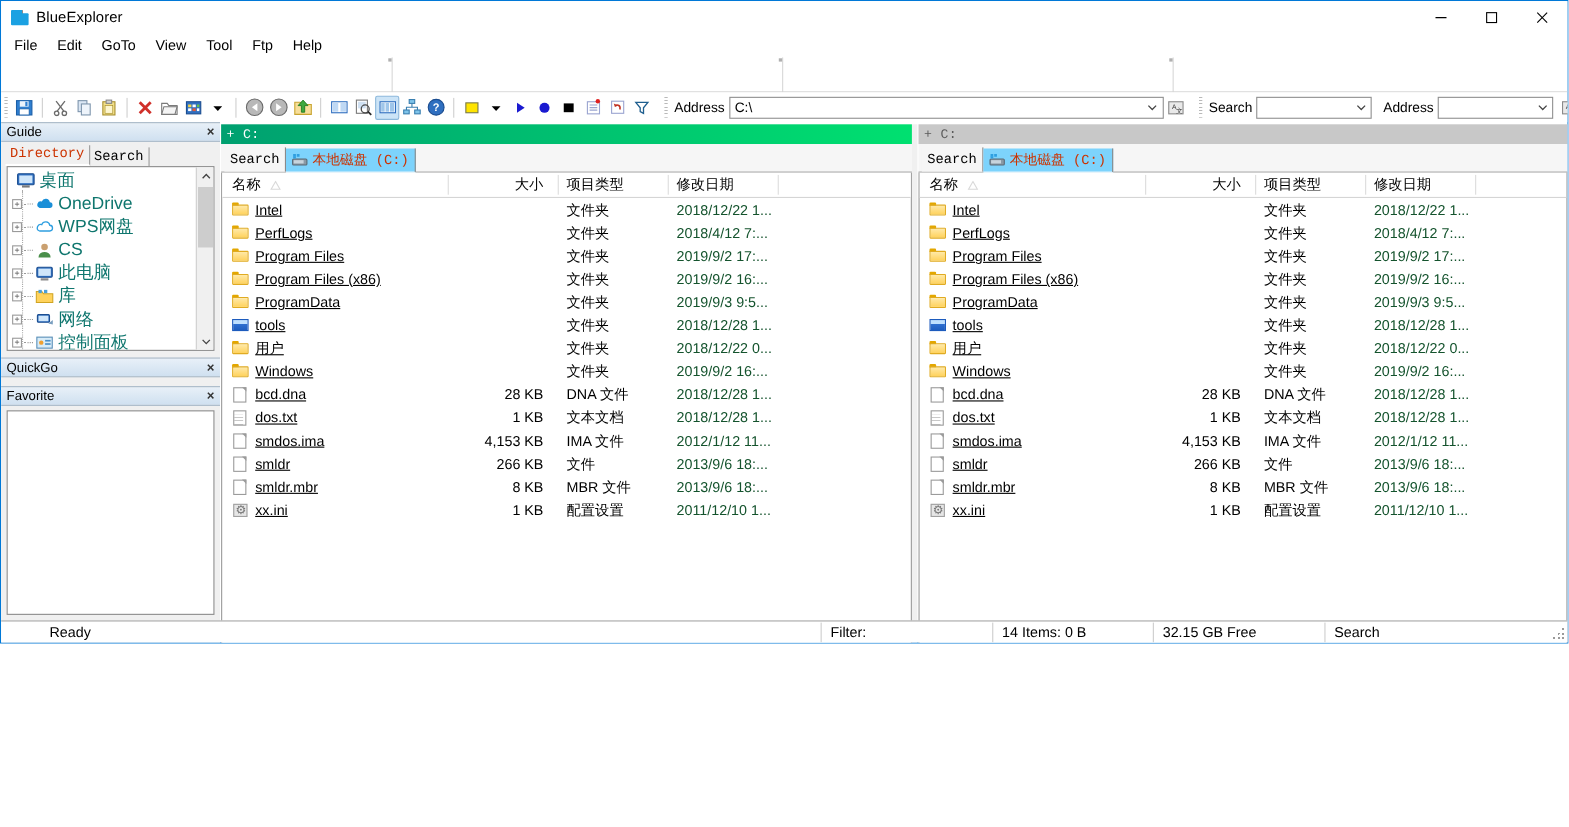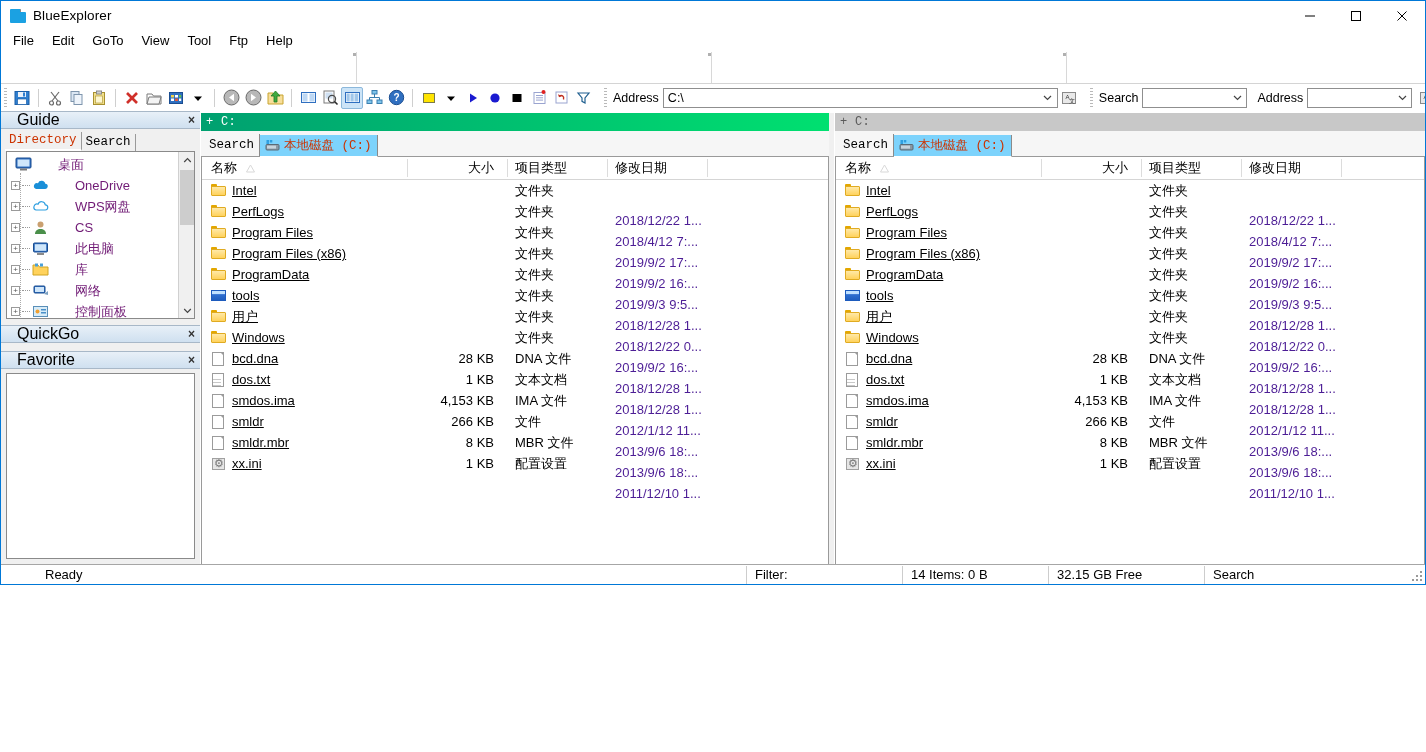--- a/index.html
+++ b/index.html
@@ -106,21 +106,21 @@
   .sidebar {
     position: absolute; left: 0; top: 110px; width: 199px; height: 624px;
     background: #f0f0f0;
   }
   .panel-head {
     height: 18px; width: 100%;
     background: linear-gradient(to bottom, #e8f0f8, #cfe0f0);
     border: 1px solid #a8b8c8; border-left: none; border-right: none;
     display: flex; align-items: center; position: relative;
   }
-  .panel-head .ptitle { font-size: 16px; padding-left: 5px; color: #000; margin-left: 11px; }
+  .panel-head .ptitle { font-size: 12px; padding-left: 5px; color: #000; }
   .panel-head .pclose {
     position: absolute; right: 5px; top: 1px; font-size: 12px; font-weight: bold; color: #333;
     line-height: 15px;
   }
   .tabstrip { height: 22px; display: flex; align-items: flex-end; padding-left: 4px;
     background: #f0f0f0; }
   .ptab {
     font-family: "Liberation Mono", monospace; font-size: 12.5px;
     padding: 1px 4px 2px 4px; border-right: 1px solid #9a9a9a; color: #000;
   }
@@ -131,21 +131,21 @@
   }
   .tree { position: absolute; left: 0; top: 2px; width: 172px; }
   .trow { height: 21px; display: flex; align-items: center; padding-left: 4px; position: relative; }
   .trow .tplus {
     width: 9px; height: 9px; border: 1px solid #9a9a9a; background: #fff;
     font-size: 8px; line-height: 7px; text-align: center; color: #555; flex: none;
     margin-right: 2px;
   }
   .trow .tdots { width: 8px; height: 1px; border-top: 1px dotted #999; flex: none; margin-right: 2px; }
   .trow .ticon { width: 17px; height: 15px; flex: none; margin-right: 4px; position: relative; }
-  .trow .tlabel { font-size: 13px; color: #701a75; white-space: nowrap; margin-left: 22px; }
+  .trow .tlabel { font-size: 16px; color: #0f766e; white-space: nowrap; }
   .trow.root { padding-left: 8px; }
   .tvstem { position: absolute; left: 13px; top: 0; width: 1px; height: 100%;
     border-left: 1px dotted #aaa; }
 
   .vscroll {
     position: absolute; right: 0; top: 0; width: 16px; height: 100%; background: #f0f0f0;
     border-left: 1px solid #d0d0d0;
   }
   .vscroll .vbtn { width: 16px; height: 16px; display: flex; align-items: center; justify-content: center; }
   .vscroll .vthumb { position: absolute; left: 1px; width: 14px; background: #cdcdcd; }
@@ -207,21 +207,21 @@
   .frow .fsize {
     position: absolute; top: 0; height: 21px; display: flex; align-items: center;
     justify-content: flex-end; font-size: 13px; color: #000;
   }
   .frow .ftype {
     position: absolute; top: 0; height: 21px; display: flex; align-items: center;
     font-size: 13px; color: #000; white-space: nowrap;
   }
   .frow .fdate {
     position: absolute; top: 0; height: 21px; display: flex; align-items: center;
-    font-size: 13px; color: #4c1d95; white-space: nowrap; margin-top: 30px;
+    font-size: 13px; color: #14532d; white-space: nowrap;
   }
 
   
   .ic-folder { position: absolute; left: 0; top: 1px; width: 15px; height: 12px; }
   .ic-folder .tab { position: absolute; left:0; top:0; width: 6px; height: 3px;
     background: #e3a700; border-radius: 1px 1px 0 0; }
   .ic-folder .body { position: absolute; left:0; top:2px; width: 15px; height: 10px;
     background: linear-gradient(to bottom, #ffe9a8, #ffd25c); border: 1px solid #e0ab22;
     border-radius: 0 1px 1px 1px; }
   .ic-blue { position: absolute; left: 0; top: 2px; width: 15px; height: 11px;

